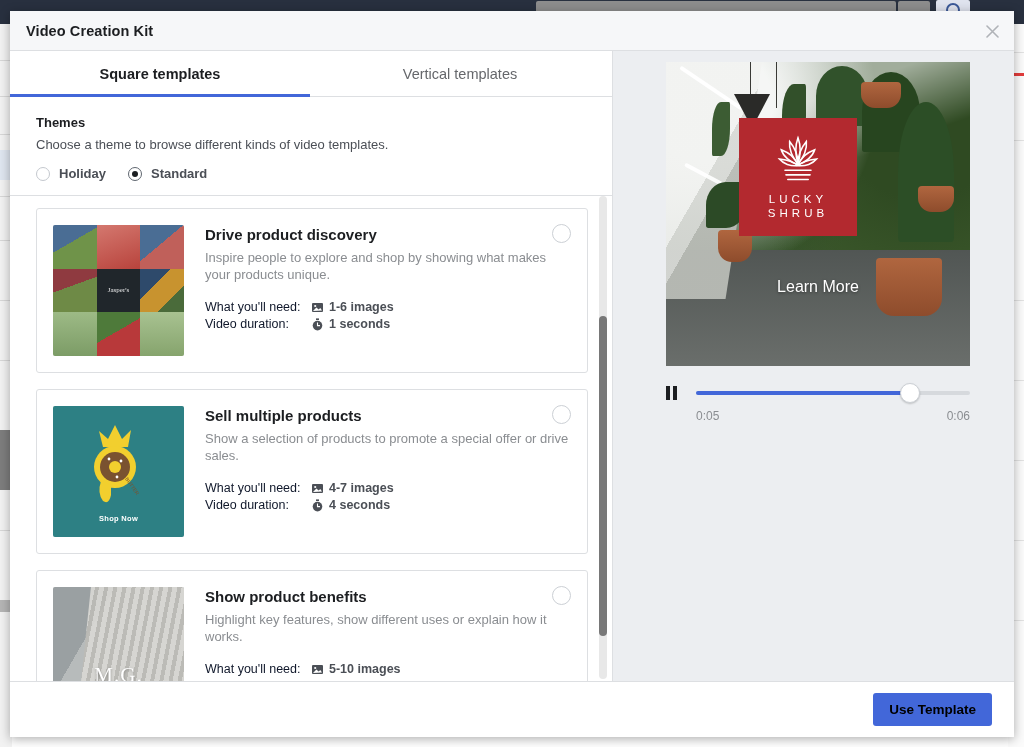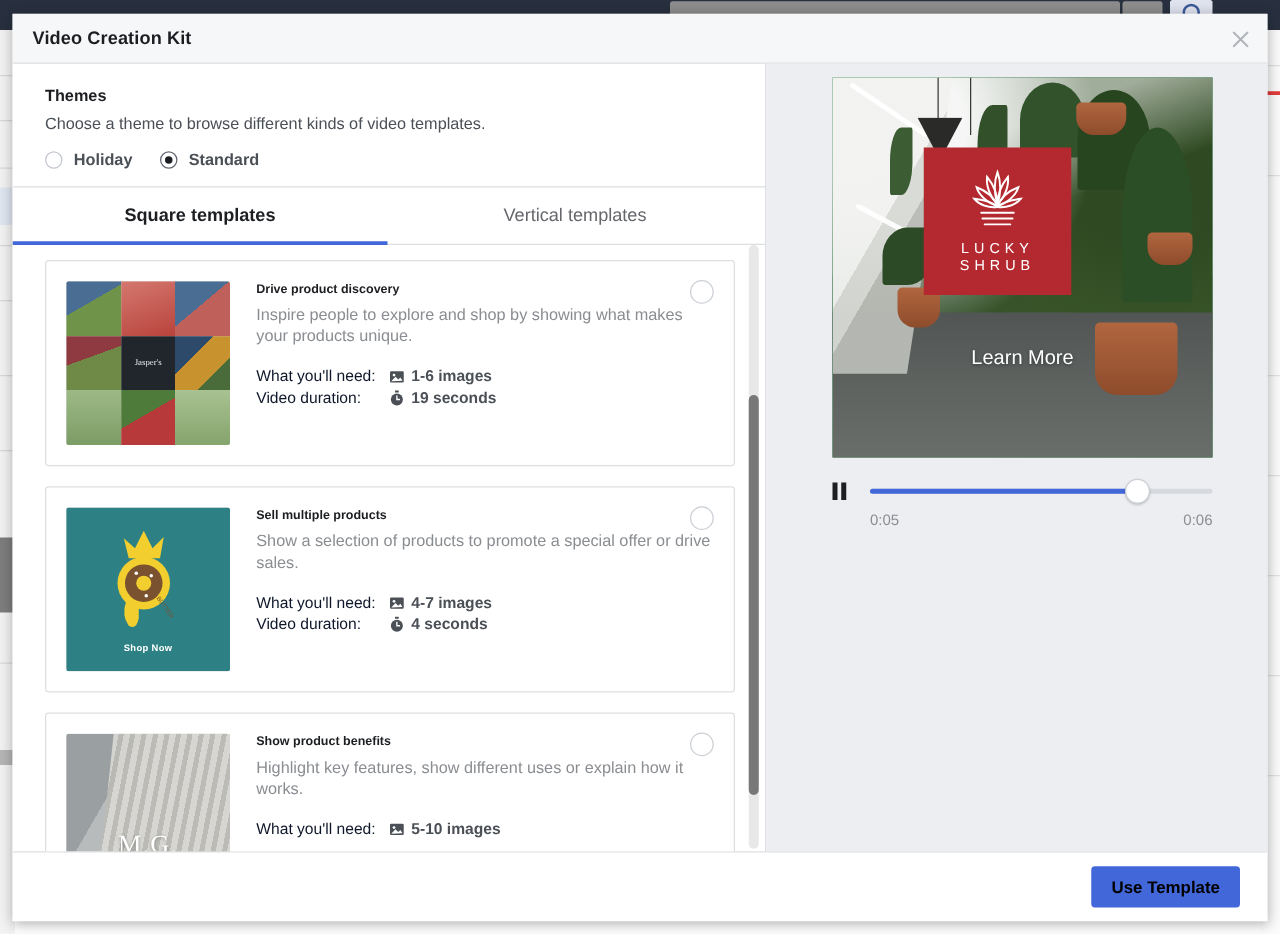--- a/index.html
+++ b/index.html
@@ -135,21 +135,21 @@
   .card {
     border: 1px solid #dddfe2; border-radius: 3px; background: #fff;
     display: flex; padding: 16px; margin-bottom: 16px; position: relative;
     cursor: pointer;
   }
   .thumb {
     width: 131px; height: 131px; flex: 0 0 131px; border-radius: 2px;
     overflow: hidden; position: relative; background: #ddd;
   }
   .card-body { margin-left: 21px; flex: 1 1 auto; padding-top: 1px; }
-  .card-title { font-size: 10px; font-weight: bold; color: #1c1e21; }
+  .card-title { font-size: 15px; font-weight: bold; color: #1c1e21; }
   .card-desc {
     font-size: 13px; color: #8a8d91; margin-top: 6px; line-height: 17px;
     max-width: 366px;
   }
   .meta { margin-top: 17px; }
   .meta-row { display: flex; align-items: center; font-size: 12.5px; margin-top: 3px; }
   .meta-label { color: #0f172a; width: 106px; flex: 0 0 106px; }
   .meta-val { color: #4b4f56; font-weight: bold; display: flex; align-items: center; }
   .meta-icon { margin-right: 5px; display: inline-flex; }
   .pick {
@@ -338,39 +338,39 @@
     <div id="close-btn">
       <svg width="13" height="13" viewBox="0 0 13 13" aria-hidden="true">
         <path d="M1 1 L12 12 M12 1 L1 12" stroke="#b0b3b8" stroke-width="1.6" fill="none" stroke-linecap="round"></path>
       </svg>
     </div>
   </div>
 
   <div id="modal-body">
 
     <div id="left-pane">
+
+      <div id="tabs">
+        <div class="tab active">Square templates</div>
+        <div class="tab">Vertical templates</div>
+      </div>
 
       <div id="themes-block">
         <div id="themes-title">Themes</div>
         <div id="themes-desc">Choose a theme to browse different kinds of video templates.</div>
         <div id="radio-row">
           <label class="radio-item">
             <span class="radio-dot"></span>
             <span class="radio-label">Holiday</span>
           </label>
           <label class="radio-item">
             <span class="radio-dot sel"></span>
             <span class="radio-label">Standard</span>
           </label>
         </div>
-      </div>
-
-      <div id="tabs">
-        <div class="tab active">Square templates</div>
-        <div class="tab">Vertical templates</div>
       </div>
 
       <div id="list-wrap">
         <div id="list">
 
           <div class="card">
             <div class="thumb">
               <div class="grid9">
                 <div class="t1"></div>
                   <div class="t2"></div>
@@ -405,21 +405,21 @@
                 <div class="meta-row">
                   <span class="meta-label">Video duration:</span>
                   <span class="meta-val">
                     <span class="meta-icon">
                       <svg width="13" height="13" viewBox="0 0 13 13">
                           <rect x="5" y="0.4" width="3" height="1.6" fill="#4b4f56"></rect>
                           <circle cx="6.5" cy="7.6" r="4.8" fill="#4b4f56"></circle>
                           <path d="M6.5 4.4 V7.6 H9" stroke="#fff" stroke-width="1.1" fill="none"></path>
                         </svg>
                     </span>
-                    <span>19 seconds</span>
+                    <span>1 seconds</span>
                   </span>
                 </div>
               </div>
             </div>
             <div class="pick"></div>
           </div>
 
           <div class="card">
             <div class="thumb">
               <div class="t-teal"></div>

